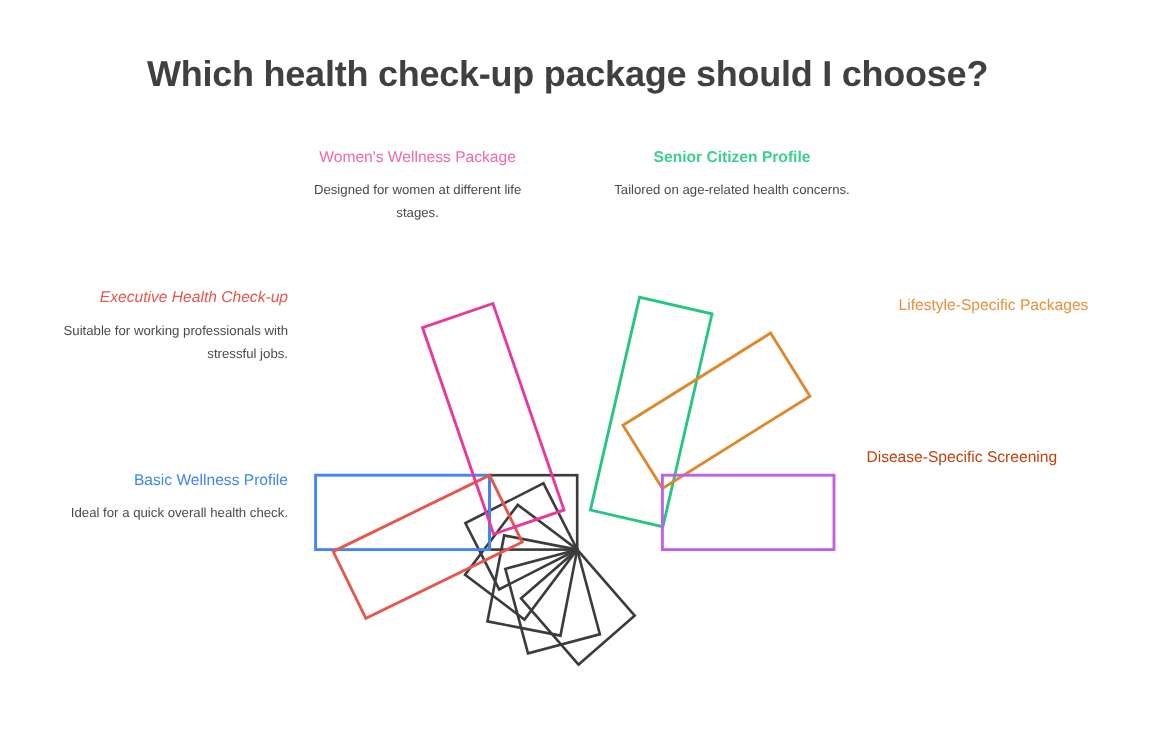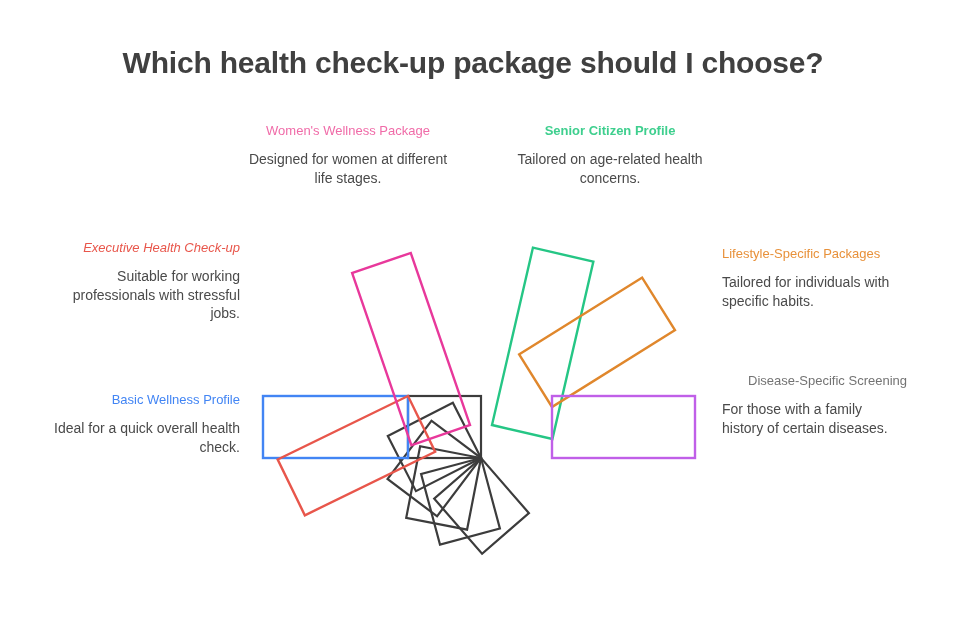--- a/index.html
+++ b/index.html
@@ -29,35 +29,35 @@
   }
 
   .callout { position: absolute; }
   .callout .c-title {
     font-size: 13px;
     line-height: 18px;
     margin: 0 0 10px 0;
     font-weight: normal;
   }
   .callout .c-desc {
-    font-size: 14px;
+    font-size: 11px;
     line-height: 18.5px;
     color: #4a4a4a;
     margin: 0;
   }
 
   .align-right { text-align: right; }
   .align-left  { text-align: left; }
   .align-center{ text-align: center; }
 
   
   #callout-womens   { left: 248px; top: 122px; width: 200px; }
   #callout-senior   { left: 500px; top: 122px; width: 220px; }
   #callout-executive{ left: 40px;  top: 239px; width: 200px; }
-  #callout-lifestyle{ left: 722px; top: 245px; width: 185px; }
+  #callout-lifestyle{ left: 722px; top: 245px; width: 185px; text-align: right; }
   #callout-basic    { left: 40px;  top: 391px; width: 200px; }
   #callout-disease  { left: 722px; top: 372px; width: 185px; }
 
   #fan-diagram {
     position: absolute;
     left: 0;
     top: 0;
     width: 960px;
     height: 624px;
   }
@@ -107,19 +107,17 @@
   <div class="c-desc">Suitable for working professionals with stressful jobs.</div>
 </div>
 
 <div class="callout align-right" id="callout-basic">
   <div class="c-title" style="color: rgb(66, 133, 244);">Basic Wellness Profile</div>
   <div class="c-desc">Ideal for a quick overall health check.</div>
 </div>
 
 <div class="callout align-left" id="callout-lifestyle">
   <div class="c-title" style="color: rgb(232, 145, 58);">Lifestyle-Specific Packages</div>
-  <div class="c-desc">Tailored for individuals with specific habits.</div>
 </div>
 
 <div class="callout align-left" id="callout-disease">
-  <div class="c-title" style="color: #737373; text-align: right;">Disease-Specific Screening</div>
-  <div class="c-desc">For those with a family history of certain diseases.</div>
+  <div class="c-title" style="color: #c2410c;">Disease-Specific Screening</div>
 </div>
 
 </body></html>

